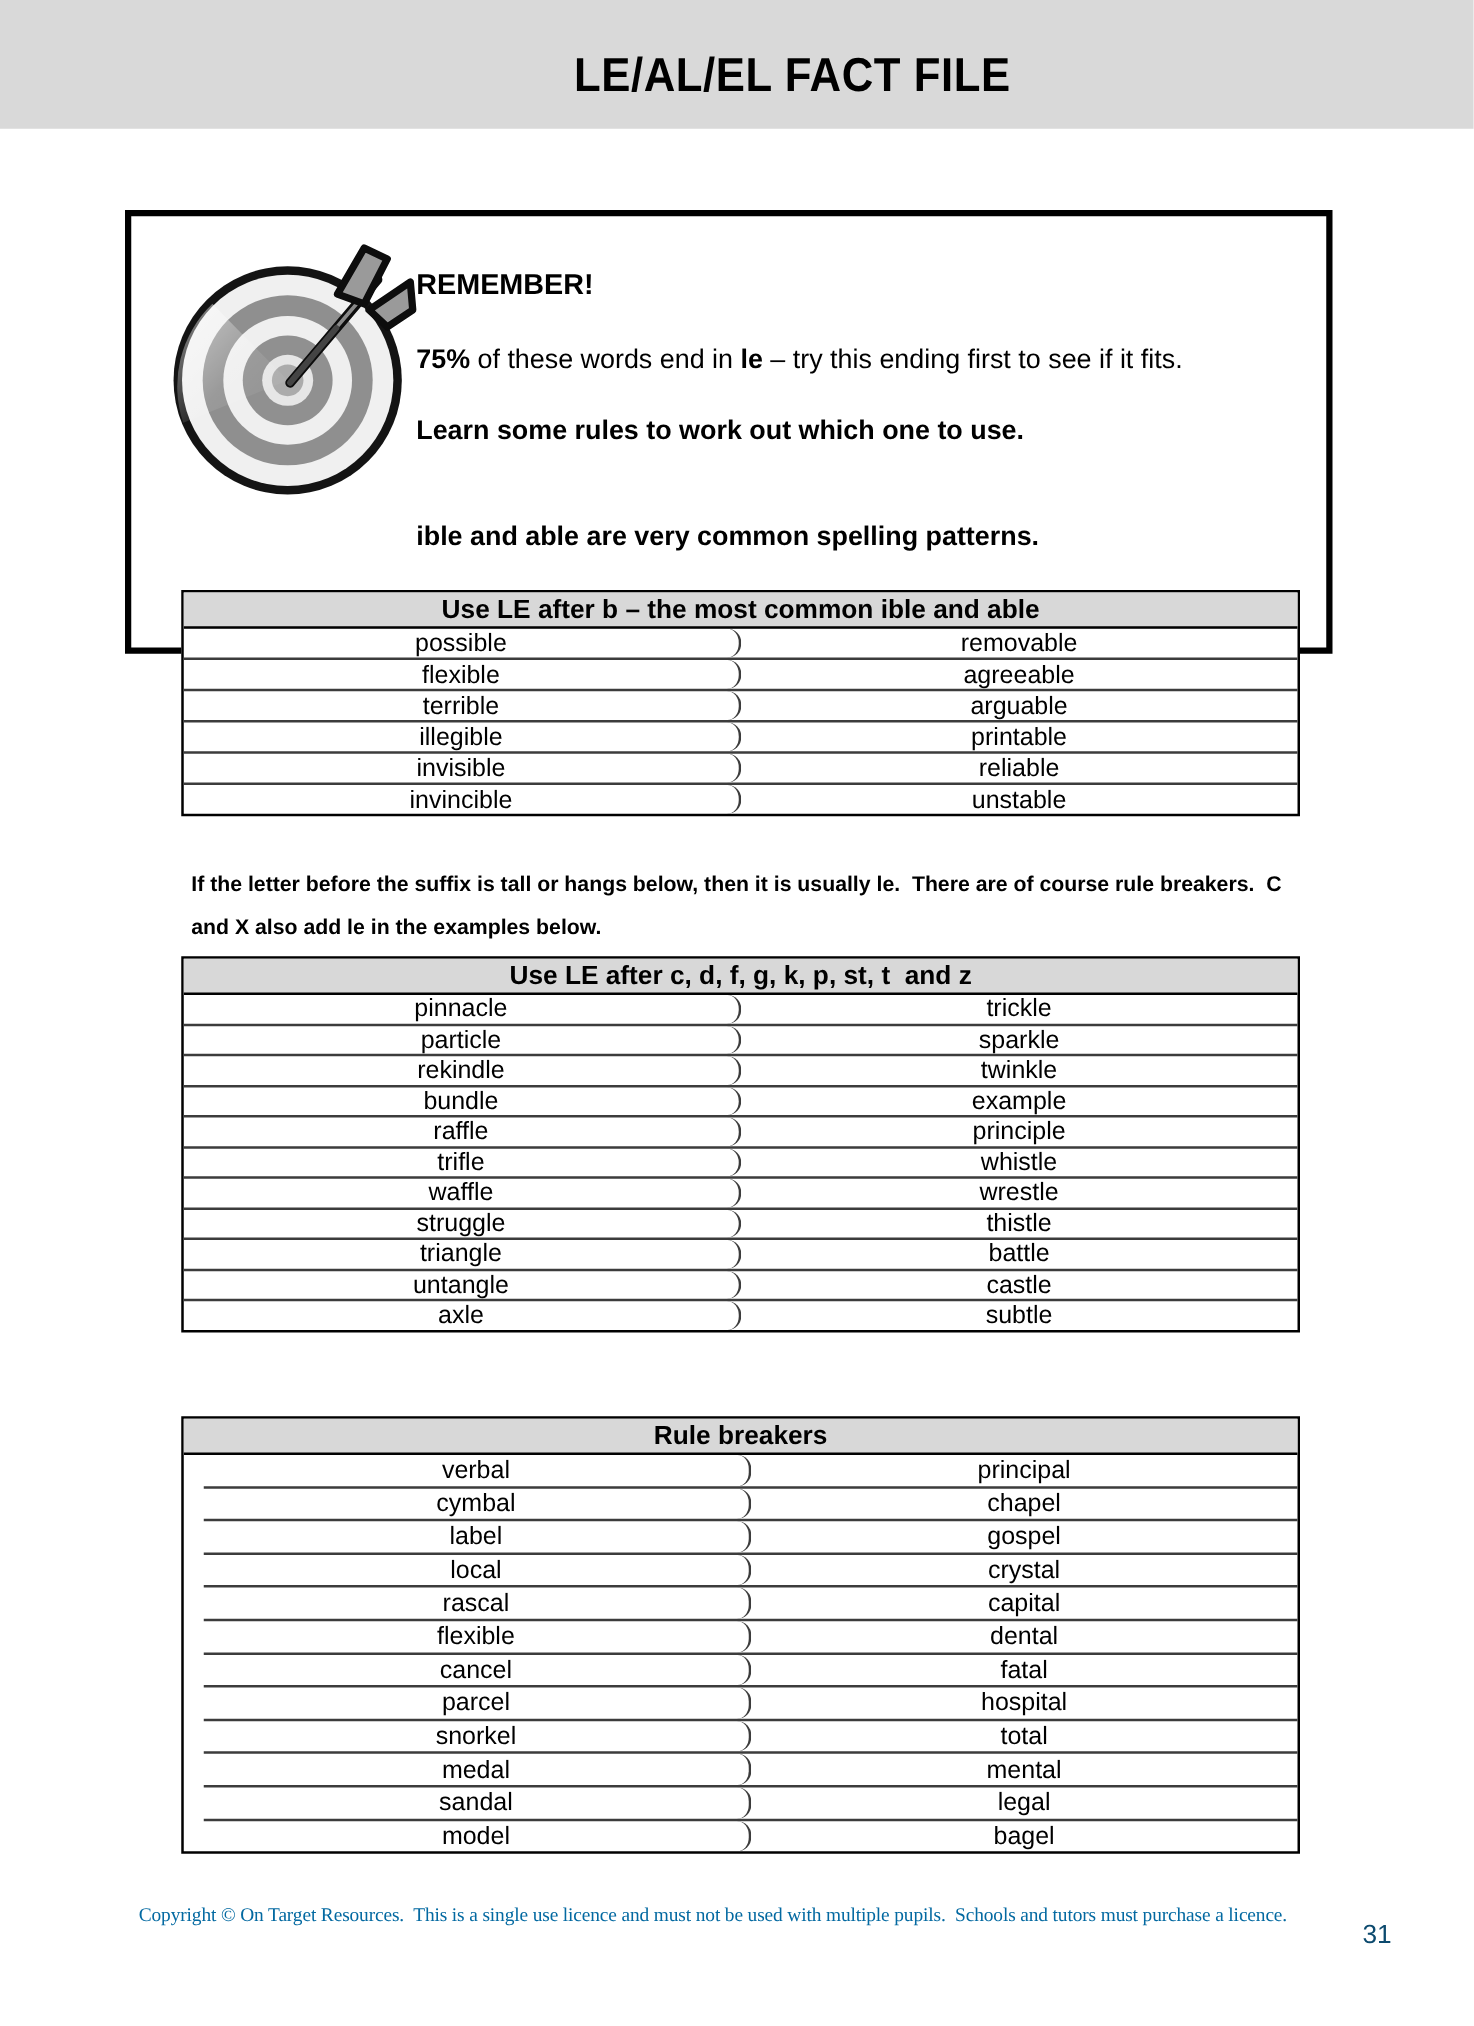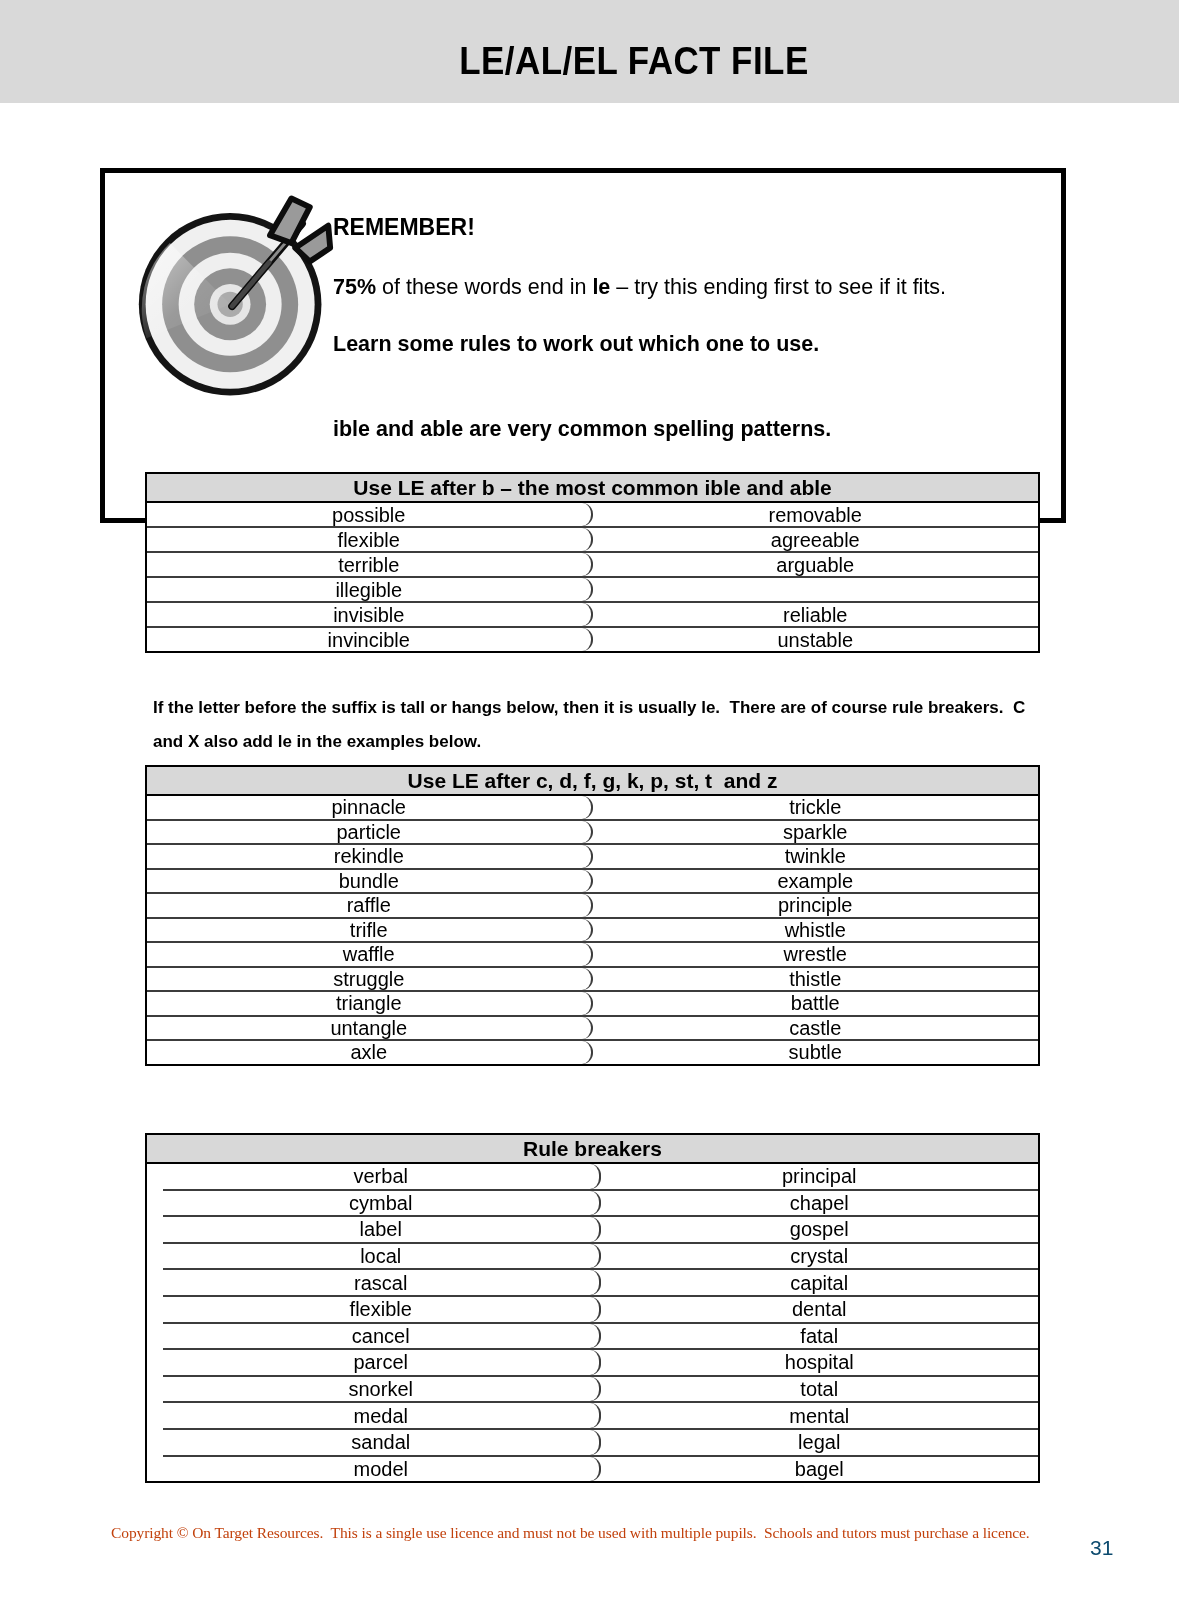--- a/index.html
+++ b/index.html
@@ -40,21 +40,21 @@
   .t1 .trow{height:23px;}
   .t2 .trow{height:22.5px;}
   .t3 .trow{height:24.6px;margin-left:16px;}
   .tcell{width:50%;display:flex;align-items:center;justify-content:center;
          font-size:20px;line-height:1;box-sizing:border-box;}
   .tcell:first-child{border-right:2px solid #3c3c3c;border-radius:11px;}
 
   
   .footer-copyright{position:absolute;left:111px;top:1524px;margin:0;
                     font-family:"Liberation Serif", serif;font-size:15.5px;letter-spacing:-0.1px;
-                    white-space:pre;color:#c2410c;}
+                    white-space:pre;color:#0369a1;}
   .page-number{position:absolute;left:1078px;top:1524px;margin:12px;font-size:21px;color:#0c4a6e;}
 </style>
 </head>
 <body>
 
 <div class="page">
 
   <div class="titlebar">
     <h1 class="page-title">LE/AL/EL FACT FILE</h1>
   </div>
@@ -99,20 +99,21 @@
         <div class="trow">
           <div class="tcell">flexible</div>
           <div class="tcell">agreeable</div>
         </div>
         <div class="trow">
           <div class="tcell">terrible</div>
           <div class="tcell">arguable</div>
         </div>
         <div class="trow">
           <div class="tcell">illegible</div>
+          <div class="tcell">printable</div>
         </div>
         <div class="trow">
           <div class="tcell">invisible</div>
           <div class="tcell">reliable</div>
         </div>
         <div class="trow">
           <div class="tcell">invincible</div>
           <div class="tcell">unstable</div>
         </div>
       </div>

